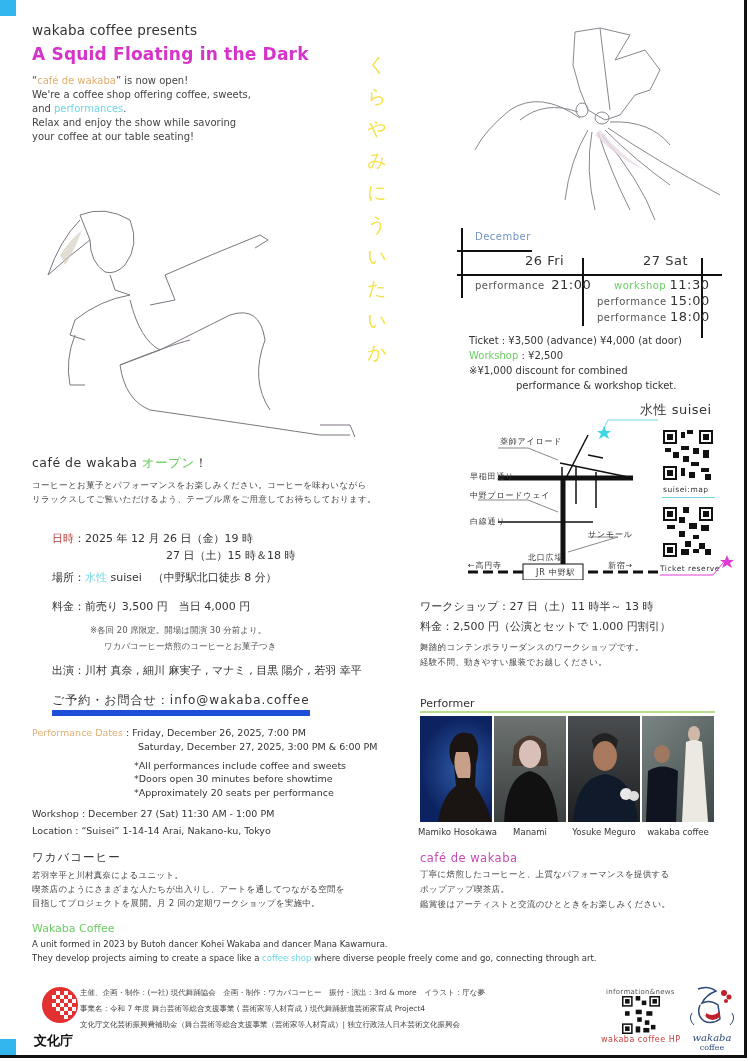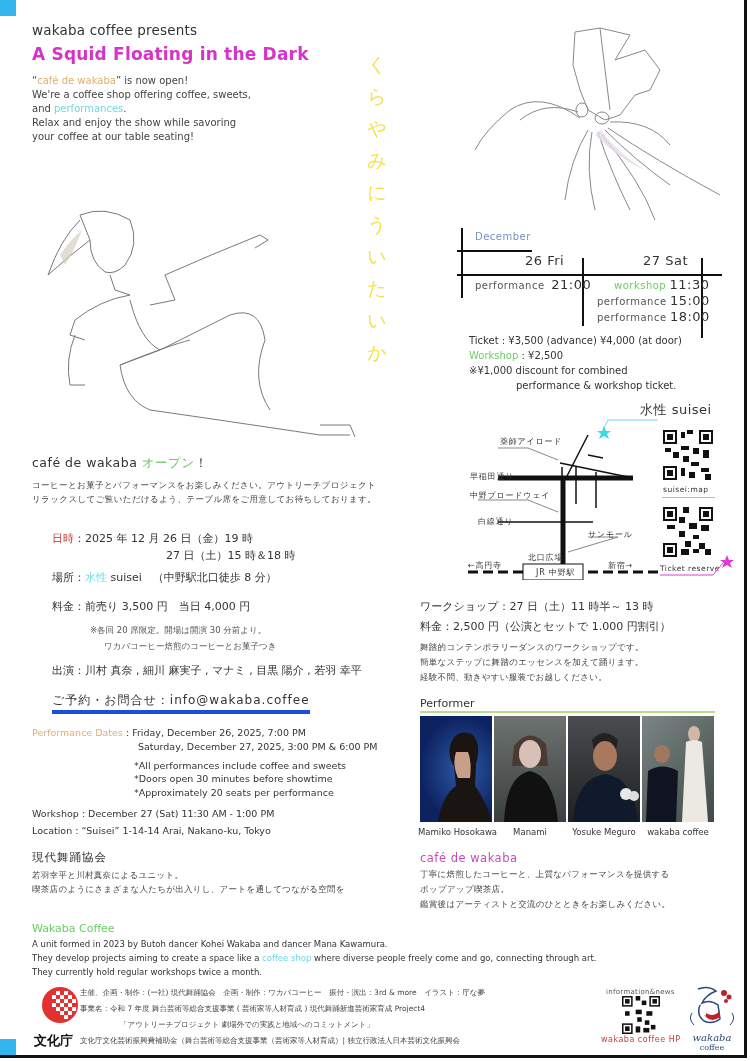--- a/index.html
+++ b/index.html
@@ -21,21 +21,21 @@
   .sched .vline{position:absolute;background:#111;width:2px;}
   .sched .hline{position:absolute;background:#111;height:2px;}
   .sched .t{position:absolute;font-size:10.5px;color:#333;white-space:nowrap;}
   .sched .big{font-size:13px;letter-spacing:0.5px;}
   .sched .lbl{font-size:10px;letter-spacing:0.5px;color:#555;}
   .tickets{left:469px;top:333px;font-size:10px;line-height:15px;color:#333;}
   .jp-head{left:32px;top:455px;font-size:12.5px;color:#333;letter-spacing:0.5px;}
   .jp-body{left:32px;top:478px;font-size:8.5px;line-height:14px;color:#444;letter-spacing:0.4px;}
   .details{left:52px;top:530px;font-size:11px;color:#333;line-height:18px;}
   .details .row{position:absolute;white-space:nowrap;}
-  .email{left:52px;top:692px;font-size:12px;letter-spacing:1px;color:#333;border-bottom:4px solid #1d4ed8;padding-bottom:1px;}
+  .email{left:52px;top:692px;font-size:12px;letter-spacing:1px;color:#333;border-bottom:6px solid #1d4ed8;padding-bottom:1px;}
   .en-dates{left:32px;top:726px;font-size:9.5px;line-height:14px;color:#333;}
   .en-dates .row{position:absolute;white-space:nowrap;}
   .wk-head{left:32px;top:850px;font-size:11.5px;color:#333;letter-spacing:1px;}
   .wk-body{left:32px;top:868px;font-size:8.5px;line-height:14px;color:#444;letter-spacing:0.3px;}
   .wc-head{left:22px;top:922px;font-size:11px;color:#6bcd63;}
   .wc-body{left:32px;top:937px;font-size:8.5px;line-height:14px;color:#333;}
   .credits{left:80px;top:985px;font-size:7.5px;line-height:16px;color:#444;}
   .bunka{left:22px;top:985px;width:55px;height:60px;margin-left:12px;}
   .ws{left:420px;top:597px;font-size:11px;color:#333;line-height:20px;}
   .ws-body{left:420px;top:640px;font-size:8.5px;line-height:15px;color:#444;letter-spacing:0.3px;}
@@ -136,21 +136,21 @@
 
 <div class="abs tickets">
   <div>Ticket : ¥3,500 (advance) ¥4,000 (at door)</div>
   <div><span class="c-green">Workshop</span><span> : ¥2,500</span></div>
   <div>※¥1,000 discount for combined</div>
   <div style="padding-left:47px;">performance &amp; workshop ticket.</div>
 </div>
 
 <div class="abs jp-head"><span>café de wakaba </span><span class="c-green">オープン</span><span>！</span></div>
 <div class="abs jp-body">
-  <div>コーヒーとお菓子とパフォーマンスをお楽しみください。アウトリーチプロジェクト</div>
+  <div>コーヒーとお菓子とパフォーマンスをお楽しみください。コーヒーを味わいながら</div>
   <div>リラックスしてご覧いただけるよう、テーブル席をご用意してお待ちしております。</div>
 </div>
 
 <div class="abs details">
   <div class="row" style="left:0;top:0;"><span class="c-red">日時</span><span>：2025 年 12 月 26 日（金）19 時</span></div>
   <div class="row" style="left:114px;top:17px;">27 日（土）15 時＆18 時</div>
   <div class="row" style="left:0;top:39px;"><span>場所：</span><span class="c-cyan">水性</span><span> suisei　（中野駅北口徒歩 8 分）</span></div>
   <div class="row" style="left:0;top:68px;">料金：前売り 3,500 円　当日 4,000 円</div>
   <div class="row" style="left:38px;top:91px;font-size:8.5px;color:#555;">※各回 20 席限定。開場は開演 30 分前より。</div>
   <div class="row" style="left:52px;top:107px;font-size:8.5px;color:#555;">ワカバコーヒー焙煎のコーヒーとお菓子つき</div>
@@ -161,31 +161,31 @@
 <div class="abs en-dates">
   <div class="row" style="left:0;top:0;"><span class="c-orange">Performance Dates</span><span> : Friday, December 26, 2025, 7:00 PM</span></div>
   <div class="row" style="left:106px;top:14px;">Saturday, December 27, 2025, 3:00 PM &amp; 6:00 PM</div>
   <div class="row" style="left:102px;top:33px;">*All performances include coffee and sweets</div>
   <div class="row" style="left:102px;top:46px;">*Doors open 30 minutes before showtime</div>
   <div class="row" style="left:102px;top:60px;">*Approximately 20 seats per performance</div>
   <div class="row" style="left:0;top:81px;">Workshop : December 27 (Sat) 11:30 AM - 1:00 PM</div>
   <div class="row" style="left:0;top:98px;">Location : “Suisei”  1-14-14 Arai, Nakano-ku, Tokyo</div>
 </div>
 
-<div class="abs wk-head">現代舞踊協会</div>
+<div class="abs wk-head">ワカバコーヒー</div>
 <div class="abs wk-body">
   <div>若羽幸平と川村真奈によるユニット。</div>
   <div>喫茶店のようにさまざまな人たちが出入りし、アートを通してつながる空間を</div>
+  <div>目指してプロジェクトを展開。月 2 回の定期ワークショップを実施中。</div>
 </div>
 
 <div class="abs wc-head" style="left:32px;">Wakaba Coffee</div>
 <div class="abs wc-body">
   <div>A unit formed in 2023 by Butoh dancer Kohei Wakaba and dancer Mana Kawamura.</div>
   <div><span>They develop projects aiming to create a space like a </span><span class="c-cyan">coffee shop</span><span> where diverse people freely come and go, connecting through art.</span></div>
-  <div>They currently hold regular workshops twice a month.</div>
 </div>
 
 <div class="abs suisei-label">水性 suisei</div>
 <svg class="abs" style="left:458px;top:400px;" width="200" height="180" viewBox="0 0 200 180">
   <path d="M150 20 L240 20" stroke="#6fd7e3" stroke-width="1"></path>
   <path d="M150 20 L146 28" stroke="#6fd7e3" stroke-width="1"></path>
   <polygon points="146,26 148,31 153,31 149,34 151,39 146,36 141,39 143,34 139,31 144,31" fill="#3fd6e6"></polygon>
   <g stroke="#111" fill="none">
     <path d="M40 78 L175 78" stroke-width="5"></path>
     <path d="M105 78 L105 172" stroke-width="5"></path>
@@ -202,21 +202,21 @@
     <path d="M40 48 L70 48 L100 60"></path>
     <path d="M20 100 L70 100 L100 112"></path>
     <path d="M130 137 L160 137 L110 152"></path>
   </g>
   <rect x="65" y="164" width="60" height="16" fill="#fff" stroke="#111" stroke-width="1"></rect>
 </svg>
 <div class="map abs" style="pointer-events:none;">
   <div class="t" style="left:42px;top:36px;">薬師アイロード</div>
   <div class="t" style="left:12px;top:71px;">早稲田通り</div>
   <div class="t" style="left:12px;top:90px;">中野ブロードウェイ</div>
-  <div class="t" style="left:20px;top:116px;">白線通り</div>
+  <div class="t" style="left:12px;top:116px;">白線通り</div>
   <div class="t" style="left:130px;top:129px;">サンモール</div>
   <div class="t" style="left:70px;top:152px;">北口広場</div>
   <div class="t" style="left:10px;top:160px;">←高円寺</div>
   <div class="t" style="left:150px;top:160px;">新宿→</div>
   <div class="t" style="left:78px;top:167px;">JR 中野駅</div>
 </div>
 
 <svg class="qr" style="left:663px;top:430px;" viewBox="0 0 25 25">
   <rect width="25" height="25" fill="#fff"></rect>
   <g fill="#111">
@@ -286,21 +286,20 @@
   <path d="M5 22 L58 22 L68 10" stroke="#e03ad6" fill="none" stroke-width="1"></path>
   <polygon points="72,2 74,7 79,7 75,10 77,15 72,12 67,15 69,10 65,7 70,7" fill="#e03ad6"></polygon>
 </svg>
 
 <div class="abs ws">
   <div>ワークショップ：27 日（土）11 時半～ 13 時</div>
   <div>料金：2,500 円（公演とセットで 1.000 円割引）</div>
 </div>
 <div class="abs ws-body">
   <div>舞踏的コンテンポラリーダンスのワークショップです。</div>
-  <div>簡単なステップに舞踏のエッセンスを加えて踊ります。</div>
   <div>経験不問、動きやすい服装でお越しください。</div>
 </div>
 
 <div class="abs perf-head">Performer</div>
 <div class="photo" style="left:420px;background:radial-gradient(ellipse at 60% 50%,#2f5ba8 0%,#0d2361 70%);">
   <svg width="72" height="106" viewBox="0 0 72 106">
       <path d="M30 30 Q35 12 52 18 Q62 28 56 48 L55 70 Q66 85 72 106 L18 106 Q22 80 36 70 L34 50 Q28 42 30 30Z" fill="#1a1412"></path>
       <path d="M36 36 Q32 48 38 62 L50 62 Q52 45 48 36Z" fill="#c8a08a"></path>
     </svg>
 </div>
@@ -361,21 +360,20 @@
       <rect x="26" y="26" width="4" height="4"></rect>
         <rect x="34" y="26" width="4" height="4"></rect>
       <rect x="30" y="30" width="4" height="4"></rect>
     </g>
   </svg>
   <div style="font-family:'DejaVu Serif',serif;font-size:13px;font-weight:bold;color:#111;margin-top:1px;">文化庁</div>
 </div>
 <div class="abs credits">
   <div>主催、企画・制作：(一社) 現代舞踊協会　企画・制作：ワカバコーヒー　振付・演出：3rd &amp; more　イラスト：庁な夢</div>
   <div>事業名：令和 7 年度 舞台芸術等総合支援事業 ( 芸術家等人材育成 ) 現代舞踊新進芸術家育成 Project4</div>
-  <div style="padding-left:40px;">「アウトリーチプロジェクト 劇場外での実践と地域へのコミットメント」</div>
   <div>文化庁文化芸術振興費補助金（舞台芸術等総合支援事業（芸術家等人材育成）| 独立行政法人日本芸術文化振興会</div>
 </div>
 <div class="abs footer-qr-lbl">information&amp;news</div>
 <svg class="qr" style="left:622px;top:996px;width:38px;height:38px;" viewBox="0 0 25 25">
   <rect width="25" height="25" fill="#fff"></rect>
   <g fill="#111">
     <rect x="0" y="0" width="7" height="7"></rect>
       <rect x="18" y="0" width="7" height="7"></rect>
       <rect x="0" y="18" width="7" height="7"></rect>
     <rect x="9" y="0" width="3" height="3"></rect>

